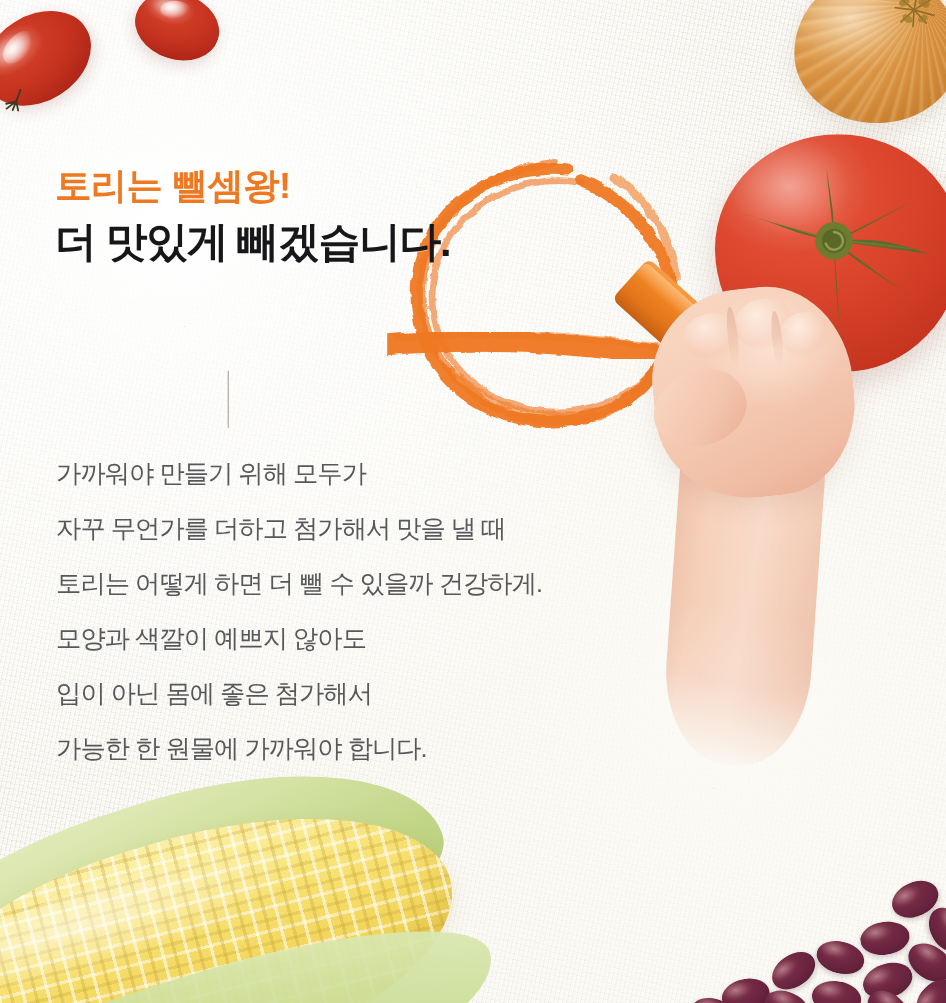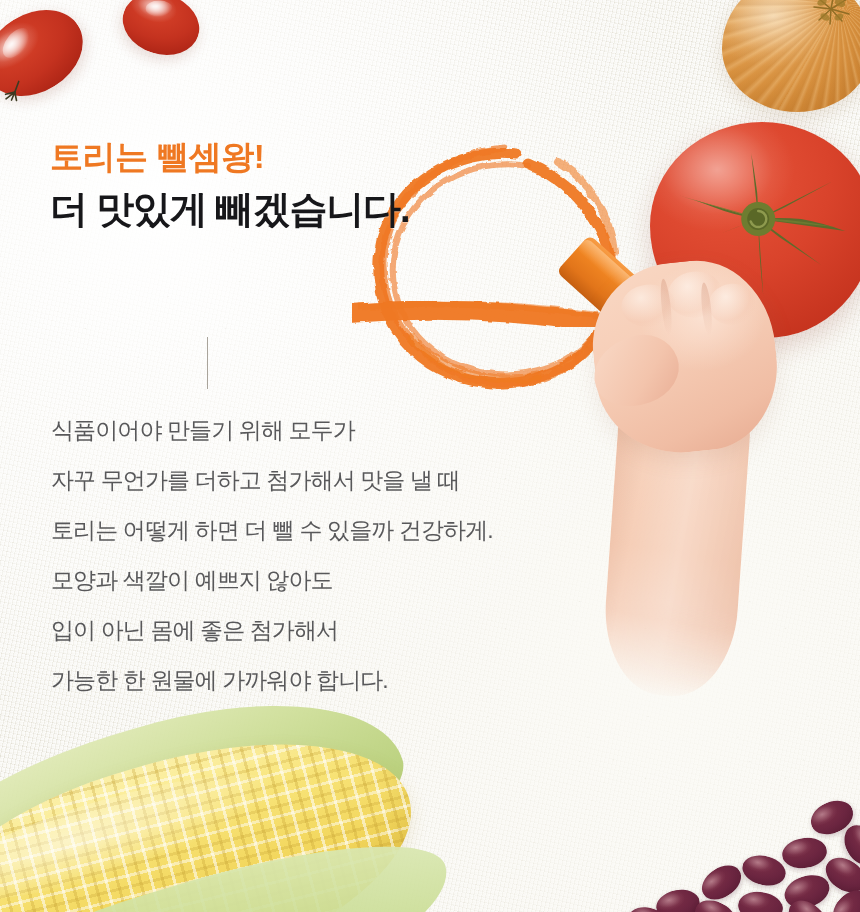--- a/index.html
+++ b/index.html
@@ -296,21 +296,21 @@
   .scribble {
     position: absolute;
     left: 352px; top: 132px;
     width: 300px; height: 272px;
     pointer-events: none;
   }
 
   
   .headline-block {
     position: absolute;
-    left: 50px; top: 138px;
+    left: 50px; top: 150px;
     z-index: 6;
   }
   .eyebrow {
     color: #ef7822;
     font-size: 33px;
     font-weight: 700;
     letter-spacing: -0.5px;
     line-height: 1.18;
     margin: 0 0 6px 0;
     white-space: nowrap;
@@ -450,21 +450,21 @@
   </svg>
 
   <div class="headline-block">
     <p class="eyebrow">토리는 뺄셈왕!</p>
     <p class="headline">더 맛있게 빼겠습니다.</p>
   </div>
 
   <div class="divider"></div>
 
   <ul class="body-copy">
-    <li>식품이어야 만들기 위해 모두가</li>
+    <li>가까워야 만들기 위해 모두가</li>
     <li>자꾸 무언가를 더하고 첨가해서 맛을 낼 때</li>
     <li>토리는 어떻게 하면 더 뺄 수 있을까 건강하게.</li>
     <li>모양과 색깔이 예쁘지 않아도</li>
     <li>입이 아닌 몸에 좋은 첨가해서</li>
     <li>가능한 한 원물에 가까워야 합니다.</li>
   </ul>
 
   <div class="crayon">
     <div class="crayon-shaft"></div>
     <div class="crayon-facet"></div>

